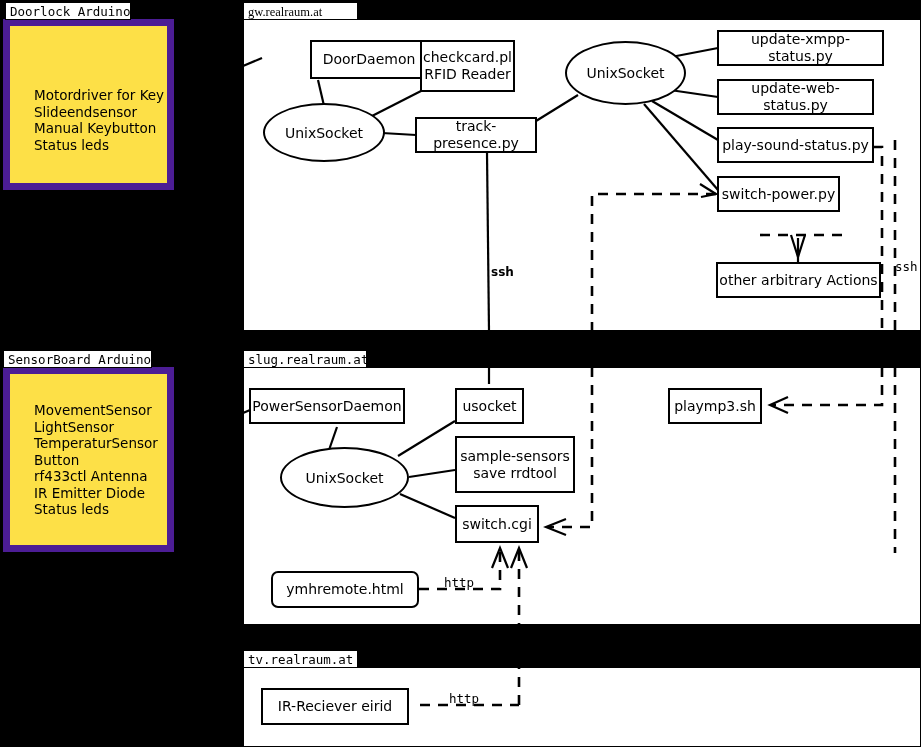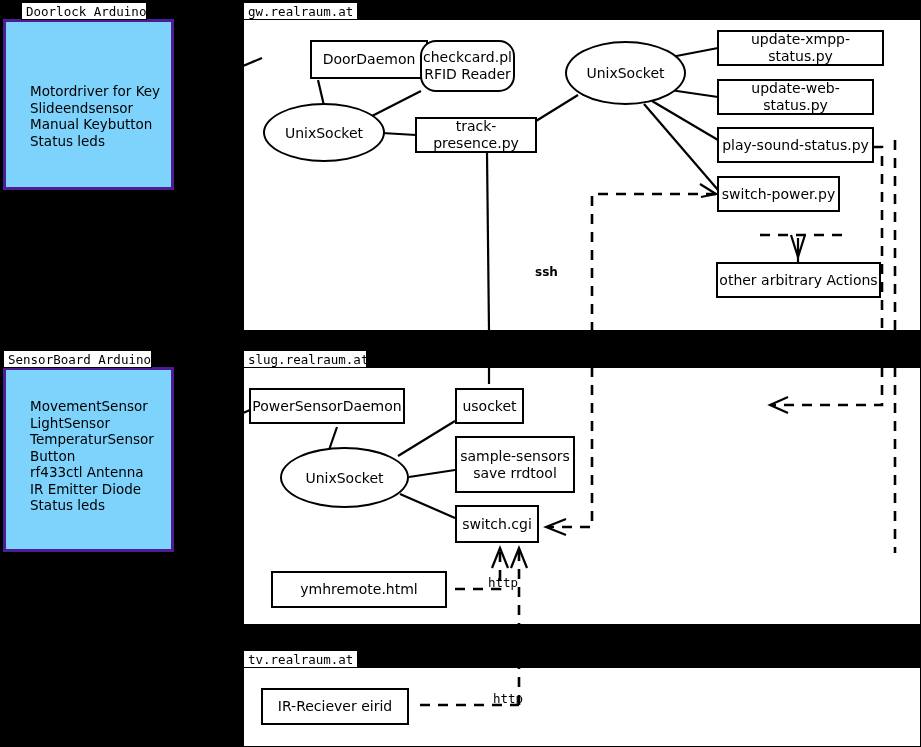--- a/index.html
+++ b/index.html
@@ -19,57 +19,57 @@
         display:flex;align-items:center;justify-content:center;text-align:center;
         font-size:14px;line-height:17px;color:#000;z-index:4;}
   .node .l2{display:block;}
 
   
   .ellipse{position:absolute;background:#fff;border:2px solid #000;border-radius:50%;
            box-sizing:border-box;display:flex;align-items:center;justify-content:center;
            font-size:14px;color:#000;z-index:4;}
 
   
-  .card{position:absolute;background:#7dd3fc;border:3px solid #4c1d95;box-sizing:border-box;z-index:4;}
+  .card{position:absolute;background:#fde047;border:7px solid #4c1d95;box-sizing:border-box;z-index:4;}
   .card .body{position:absolute;left:24px;font-size:13.5px;line-height:16.5px;color:#000;
               white-space:pre-line;}
 
   
   svg.wires{position:absolute;left:0;top:0;width:921px;height:747px;z-index:3;
             pointer-events:none;overflow:visible;}
   svg.wires-top{z-index:5;}
 
   .edge{stroke:#000;stroke-width:2.2;fill:none;}
   .dash{stroke:#000;stroke-width:2.6;fill:none;stroke-dasharray:10 8;}
 
   .wirelabel{position:absolute;font-family:"DejaVu Sans Mono","Liberation Mono",monospace;
-             font-size:12.5px;color:#000;z-index:7;background:transparent;white-space:nowrap;padding-left:44px;}
+             font-size:12.5px;color:#000;z-index:7;background:transparent;white-space:nowrap;}
   .wirelabel.bold{font-family:"DejaVu Sans","Liberation Sans",sans-serif;font-weight:bold;font-size:12px;}
 </style>
 </head>
 <body>
 
 <div class="root">
 
   <div class="panel" style="left:243px;top:19px;width:678px;height:312px;"></div>
-  <div class="panel-label" style="left:243px;top:2px;width:115px;height:18px;">gw.realraum.at</div>
+  <div class="panel-label" style="left:243px;top:2px;width:115px;height:18px;font-family:Liberation Serif, serif;">gw.realraum.at</div>
 
   <div class="panel" style="left:243px;top:367px;width:678px;height:258px;"></div>
   <div class="panel-label" style="left:243px;top:350px;width:124px;height:18px;text-align:right;">slug.realraum.at</div>
 
   <div class="panel" style="left:243px;top:667px;width:678px;height:80px;"></div>
   <div class="panel-label" style="left:243px;top:650px;width:115px;height:18px;">tv.realraum.at</div>
 
   <div class="card" style="left:3px;top:19px;width:171px;height:171px;">
     <div class="body" style="top:61px;">Motordriver for Key
 Slideendsensor
 Manual Keybutton
 Status leds</div>
   </div>
-  <div class="panel-label" style="left:21px;top:2px;width:126px;height:18px;text-align:center;">Doorlock Arduino</div>
+  <div class="panel-label" style="left:5px;top:2px;width:126px;height:18px;text-align:center;">Doorlock Arduino</div>
 
   <div class="card" style="left:3px;top:367px;width:171px;height:185px;">
     <div class="body" style="top:28px;">MovementSensor
 LightSensor
 TemperaturSensor
 Button
 rf433ctl Antenna
 IR Emitter Diode
 Status leds</div>
   </div>
@@ -119,21 +119,21 @@
     <path class="dash" d="M419,589 L500,589 L500,550"></path>
 
     <path class="dash" d="M519,705 L519,550"></path>
     <path class="dash" d="M420,705 L519,705"></path>
   </svg>
 
   <div class="node" style="left:262px;top:40px;width:118px;height:39px;margin-left:48px;">
     <span>DoorDaemon</span>
   </div>
 
-  <div class="node" style="left:420px;top:40px;width:95px;height:52px;flex-direction:column;border-radius:16px;">
+  <div class="node" style="left:420px;top:40px;width:95px;height:52px;flex-direction:column;">
     <span>checkcard.pl</span>
     <span class="l2">RFID Reader</span>
   </div>
 
   <div class="ellipse" style="left:263px;top:103px;width:122px;height:59px;">
     <span>UnixSocket</span>
   </div>
 
   <div class="node" style="left:415px;top:117px;width:122px;height:36px;">
     <span>track-presence.py</span>
@@ -177,24 +177,27 @@
 
   <div class="node" style="left:455px;top:436px;width:120px;height:57px;flex-direction:column;">
     <span>sample-sensors</span>
     <span class="l2">save rrdtool</span>
   </div>
 
   <div class="node" style="left:455px;top:505px;width:84px;height:38px;">
     <span>switch.cgi</span>
   </div>
 
-  <div class="node" style="left:271px;top:571px;width:176px;height:37px;">
+  <div class="node" style="left:271px;top:571px;width:148px;height:37px;border-radius:7px;">
     <span>ymhremote.html</span>
   </div>
 
+  <div class="node" style="left:668px;top:388px;width:94px;height:36px;">
+    <span>playmp3.sh</span>
+  </div>
 
   <div class="node" style="left:261px;top:688px;width:148px;height:37px;">
     <span>IR-Reciever eirid</span>
   </div>
 
   <svg class="wires wires-top">
 
     <path class="edge" d="M700,184 L716,194 L701,197" fill="none"></path>
 
     <path class="edge" d="M788,397 L770,405 L788,413" fill="none"></path>

